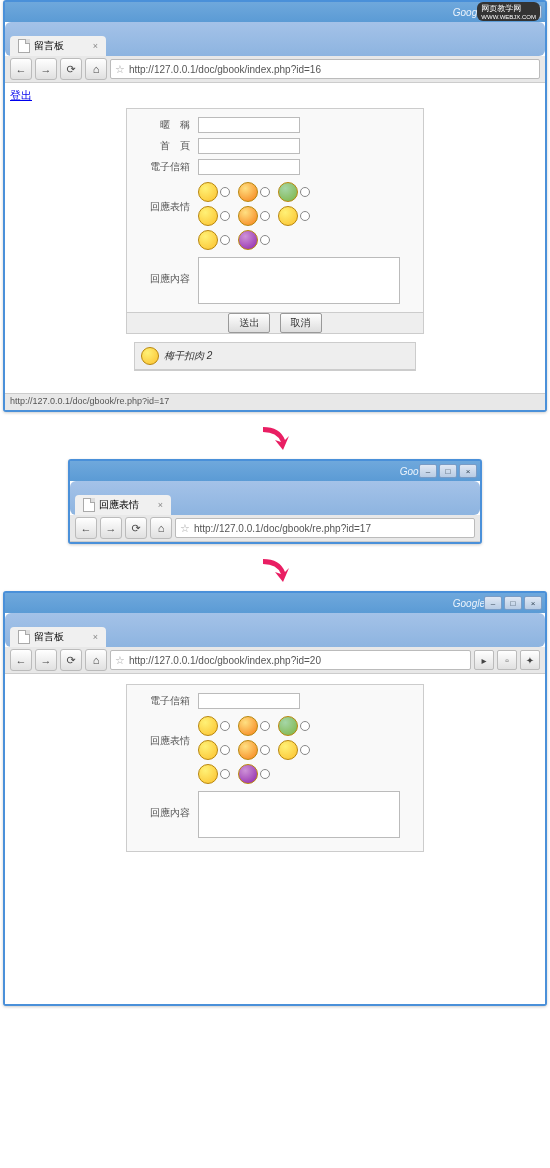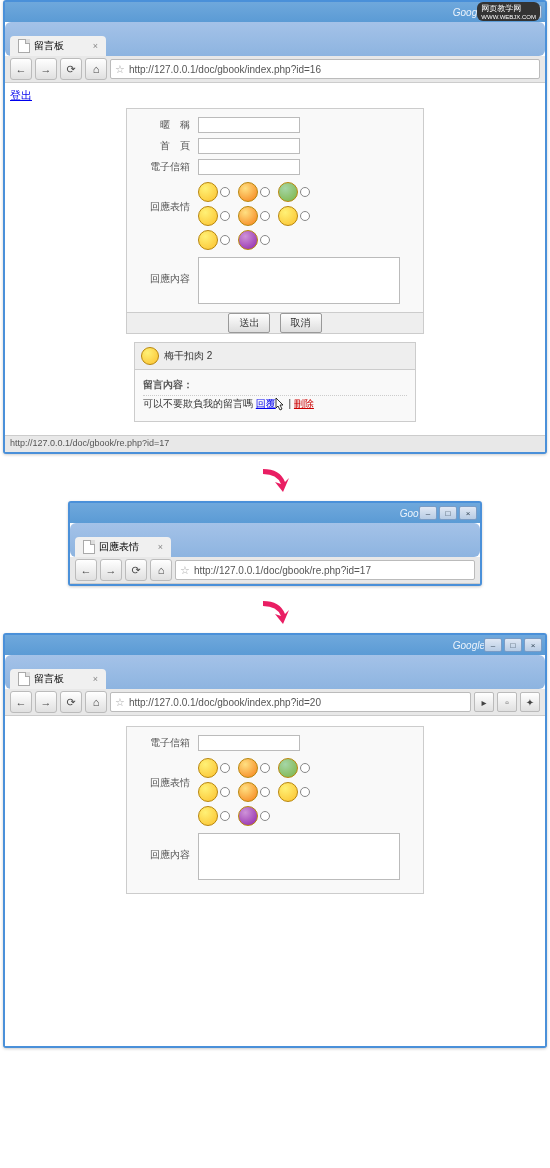--- a/index.html
+++ b/index.html
@@ -187,20 +187,21 @@
     cursor: pointer;
   }
   
   
   .msg-panel {
     border: 1px solid #ccc;
     margin: 8px auto;
     width: 280px;
     background: #f9f9f9;
     font-size: 10px;
+    font-style: italic;
   }
   .msg-header {
     background: #eee;
     padding: 4px 6px;
     display: flex;
     align-items: center;
     gap: 5px;
     border-bottom: 1px solid #ccc;
   }
   .msg-body {
@@ -410,31 +411,20 @@
         <span class="btn">送出</span>
         <span class="btn">取消</span>
       </div>
     </div>
 
     <div class="msg-panel">
       <div class="msg-header">
         <span class="emoji-face" style="width:16px;height:16px;"></span>
         <span>梅干扣肉 2</span>
       </div>
-      <div class="msg-body">
-        <div class="msg-section-title">留言內容：</div>
-        <div>
-          <span>可以不要欺負我的留言嗎</span>
-          <span class="link-blue">回覆</span><span class="cursor-icon"><svg width="12" height="14">
-                <path d="M2 1 L2 11 L4 9 L6 13 L8 12 L6 8 L9 8 Z" fill="#fff" stroke="#000" stroke-width="0.8"></path>
-              </svg></span>
-          | 
-          <span class="link-red">刪除</span>
-        </div>
-      </div>
     </div>
   </div>
   <div class="status-bar">http://127.0.0.1/doc/gbook/re.php?id=17</div>
 </div>
 
 <div class="arrow-container">
   <svg class="arrow" viewBox="0 0 40 30">
       <path d="M 8 5 Q 25 5 30 18 L 34 14 L 28 28 L 20 18 L 26 20 Q 22 10 8 10 Z" fill="#e91e63"></path>
     </svg>
 </div>

